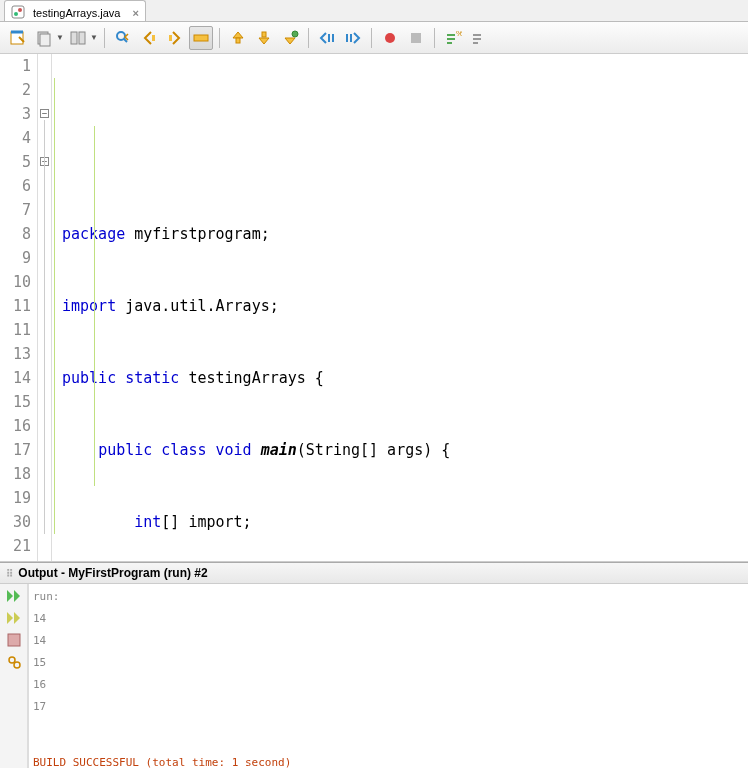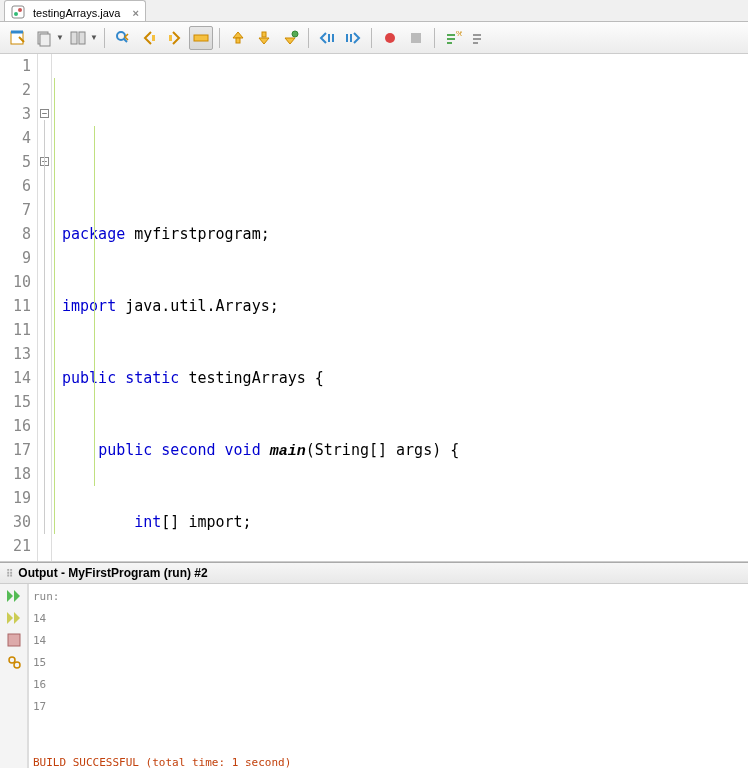--- a/index.html
+++ b/index.html
@@ -110,21 +110,21 @@
   }
   .code-area {
     padding-left: 10px;
     white-space: pre;
     flex: 1;
     position: relative;
   }
   .code-line { height: 24px; }
   .kw { color: #0000d0; }
   .ital { font-style: italic; }
-  .bold { font-weight: bold; font-family: Liberation Mono, monospace; }
+  .bold { font-weight: bold; }
   .vbar {
     position: absolute;
     top: 24px;
     left: 2px;
     width: 1px;
     height: 456px;
     background: #c0e080;
   }
   .vbar2 {
     position: absolute;
@@ -334,21 +334,21 @@
     <div class="fold-box" style="top:103px">−</div>
     <div class="fold-line" style="top:66px;height:414px"></div>
   </div>
   <div class="code-area">
     <div class="vbar"></div>
     <div class="vbar2"></div>
     <div class="code-line"></div>
     <div class="code-line"><span class="kw">package</span><span> myfirstprogram;</span></div>
     <div class="code-line"><span class="kw">import</span><span> java.util.Arrays;</span></div>
     <div class="code-line"><span class="kw">public</span> <span class="kw">static</span> <span>testingArrays</span><span> {</span></div>
-    <div class="code-line">    <span class="kw">public</span> <span class="kw">second</span> <span class="kw">void</span> <span class="bold ital">main</span><span>(String[] args) {</span></div>
+    <div class="code-line">    <span class="kw">public</span> <span class="kw">class</span> <span class="kw">void</span> <span class="bold ital">main</span><span>(String[] args) {</span></div>
     <div class="code-line">        <span class="kw">int</span><span>[] import;</span></div>
     
     
     
     
     
     
     
     
     

